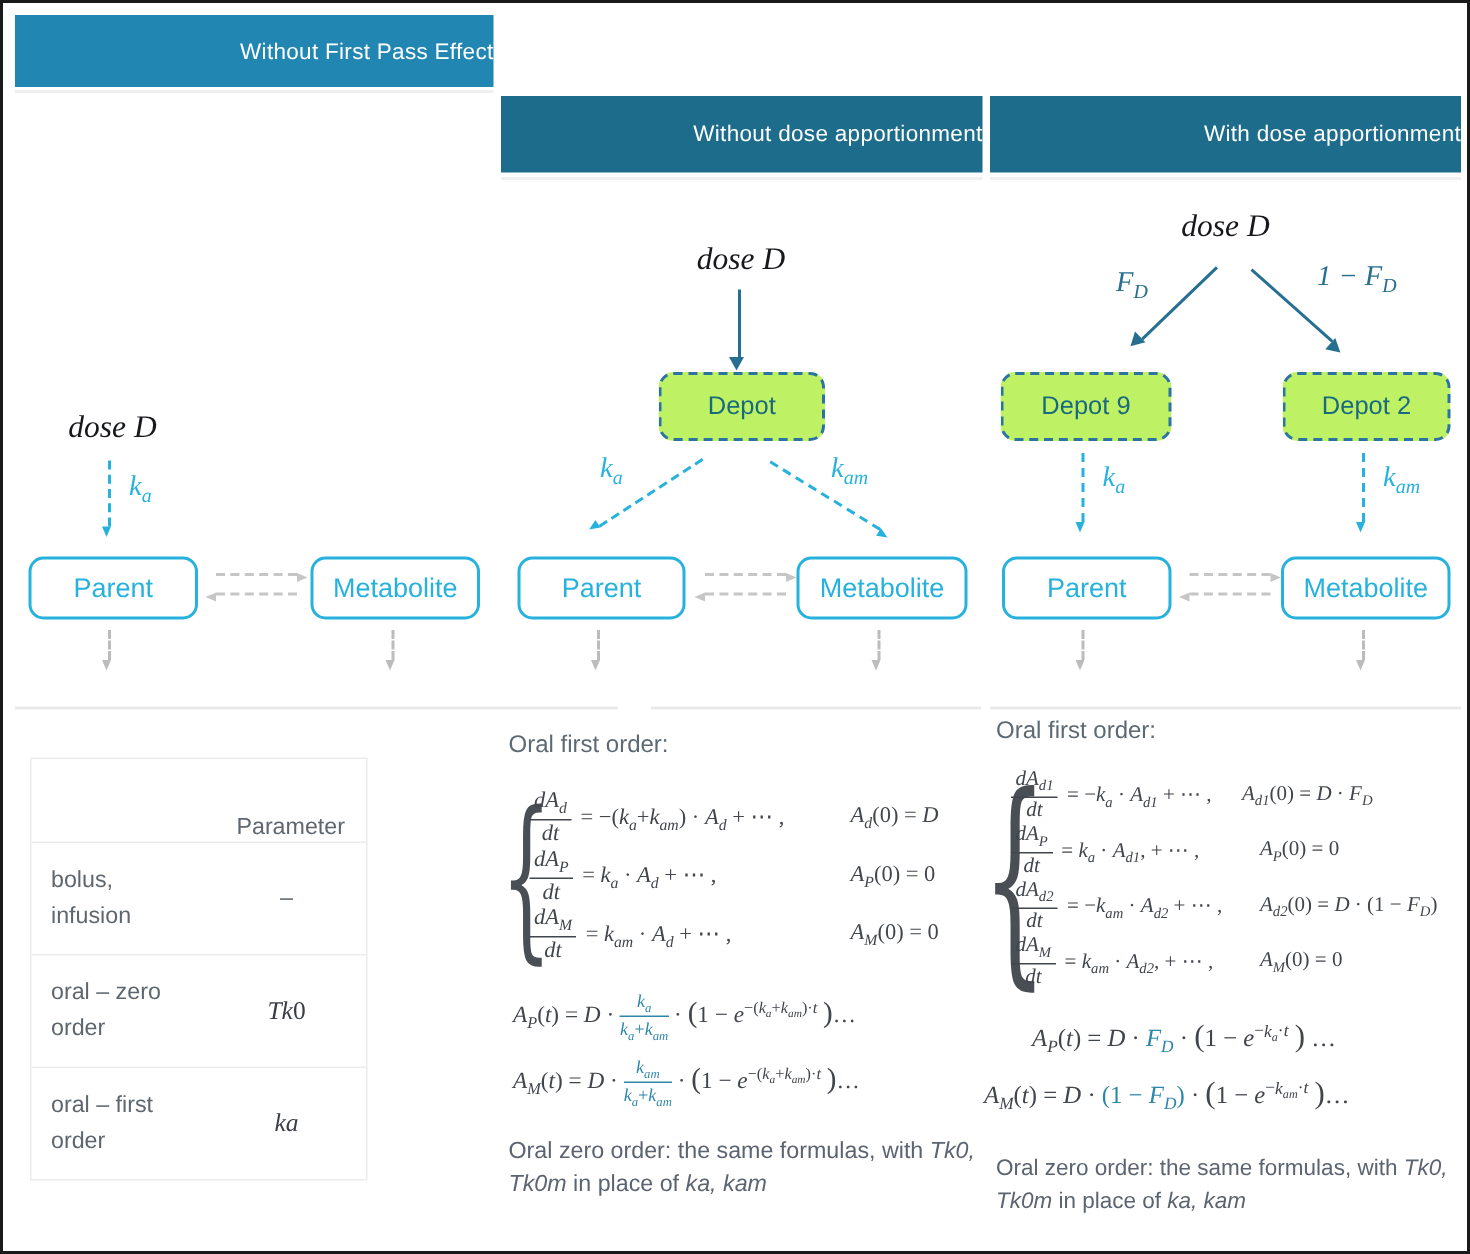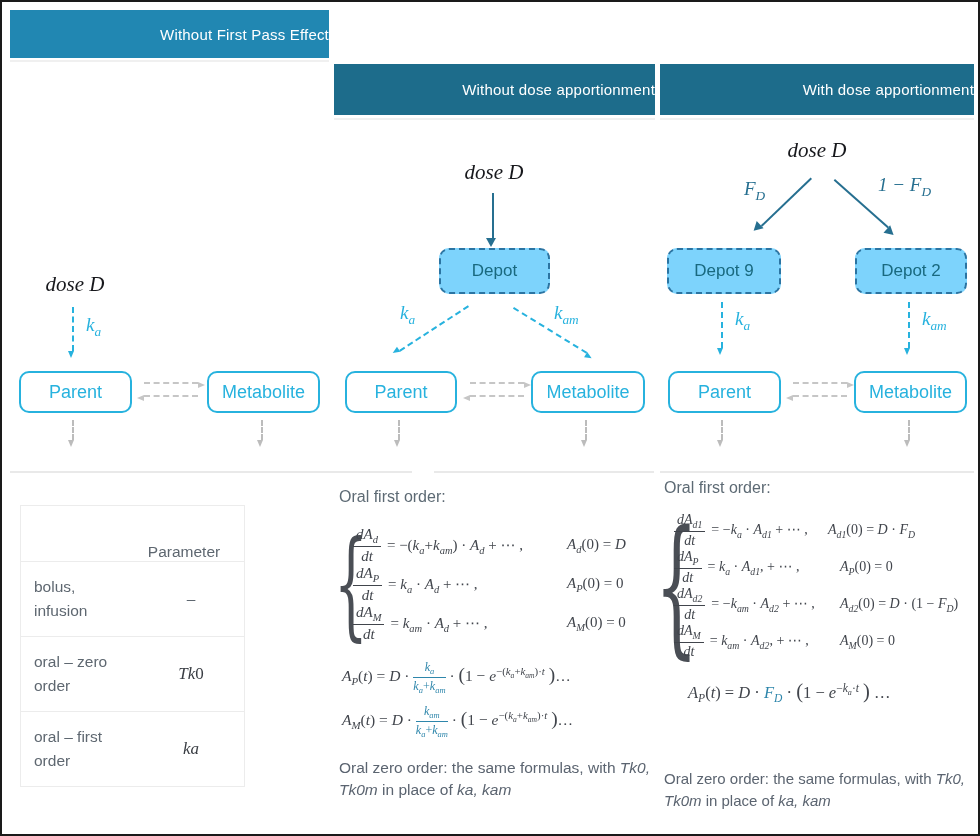--- a/index.html
+++ b/index.html
@@ -8,42 +8,42 @@
   
   .hdr{position:absolute;display:flex;align-items:center;justify-content:flex-end;color:#fff;font-size:15px;letter-spacing:.2px;}
   .hdr.top{background:#2187b2;}
   .hdr.sub{background:#1d6c8b;}
   .hline{position:absolute;background:#f0f0f0;height:2px;}
   .divline{position:absolute;background:#e9e9e9;height:2px;}
   
   .cbox{position:absolute;box-sizing:border-box;border:2.5px solid #27b2de;border-radius:10px;color:#27b2de;
         display:flex;align-items:center;justify-content:center;font-size:18px;background:#fff;}
   .dbox{position:absolute;box-sizing:border-box;border:2.5px dashed #2b74a2;border-radius:10px;color:#19697f;
-        display:flex;align-items:center;justify-content:center;font-size:17px;background:#7dd3fc;}
+        display:flex;align-items:center;justify-content:center;font-size:17px;background:#bef264;}
   .dose{position:absolute;font-family:"Liberation Serif",serif;font-style:italic;font-size:21px;color:#17181c;text-align:center;}
   .klabel{position:absolute;font-family:"Liberation Serif",serif;font-style:italic;font-size:19px;color:#27b2de;}
   .flabel{position:absolute;font-family:"Liberation Serif",serif;font-style:italic;font-size:19px;color:#266f90;}
   sub{font-size:.7em;}
   sup{font-size:.7em;}
   
   .line{position:absolute;height:0;border-top:2px dashed var(--c);transform-origin:0 0;}
   .line.solid{border-top-style:solid;}
   .hd{position:absolute;width:0;height:0;}
   .hd-r{right:-7px;top:-2.5px;border-top:3.5px solid transparent;border-bottom:3.5px solid transparent;border-left:7px solid var(--c);}
   .hd-l{left:-7px;top:-2.5px;border-top:3.5px solid transparent;border-bottom:3.5px solid transparent;border-right:7px solid var(--c);}
   .hd-b{right:-9px;top:-4px;border-top:5px solid transparent;border-bottom:5px solid transparent;border-left:9px solid var(--c);}
   
   .ptable{position:absolute;left:18px;top:503px;width:225px;box-sizing:border-box;border:1px solid #ececec;color:#5e6770;font-size:15.5px;background:#fff;}
   .prow{display:flex;align-items:center;border-top:1px solid #ececec;}
   .prow:first-child{border-top:none;}
   .prow .c1{padding-left:13px;width:104px;line-height:1.55;}
   .prow .c2{flex:1;text-align:center;}
   .phead{height:55px;}
   .pbody{height:74px;}
-  .phead .c2{text-align:center;padding-right:14px;margin-top:36px;}
+  .phead .c2{text-align:right;padding-right:14px;margin-top:36px;}
   .pval{font-family:"Liberation Serif",serif;font-size:17px;color:#3a3e44;}
   
   .fhead{position:absolute;color:#5d6a74;font-size:16px;}
   .math{font-family:"Liberation Serif",serif;color:#41454c;}
   .ode{position:absolute;}
   .brace{position:absolute;font-family:"DejaVu Serif",serif;color:#4a4e55;transform-origin:0 0;line-height:1;}
   .ode-row{position:relative;display:flex;align-items:center;}
   .ode-row .rhs{margin-left:6px;white-space:nowrap;}
   .ode-row .cond{position:absolute;white-space:nowrap;}
   .fr{display:inline-block;vertical-align:middle;text-align:center;}
@@ -258,15 +258,16 @@
     <div class="ode-row" style="height:37px;padding-left:14px;">
       <span class="fr">
           <span class="nu"><i>dA<sub>M</sub></i></span>
           <span class="de"><i>dt</i></span>
         </span>
       <span class="rhs">= <i>k<sub>am</sub></i> · <i>A<sub>d2</sub></i>, + ⋯ ,</span>
       <span class="cond" style="left:180px;"><i>A<sub>M</sub></i>(0) = 0</span>
     </div>
   </div>
   <div class="cform math" style="left:686px;top:678px;font-size:16.5px;"><i>A<sub>P</sub></i>(<i>t</i>) = <i>D</i> · <span class="teal"><i>F<sub>D</sub></i></span> · <span class="lp">(</span>1 − <i>e</i><sup>−<i>k<sub>a</sub></i>·<i>t</i></sup> <span class="lp">)</span> …</div>
+  <div class="cform math" style="left:654px;top:716px;font-size:16.5px;"><i>A<sub>M</sub></i>(<i>t</i>) = <i>D</i> · <span class="teal">(1 − <i>F<sub>D</sub></i>)</span> · <span class="lp">(</span>1 − <i>e</i><sup>−<i>k<sub>am</sub></i>·<i>t</i></sup> <span class="lp">)</span>…</div>
   <div class="note" style="left:662px;top:766px;width:306px;font-size:15px;">Oral zero order: the same formulas, with <i>Tk0, Tk0m</i> in place of <i>ka, kam</i></div>
 
 </div>
 
 </body></html>

